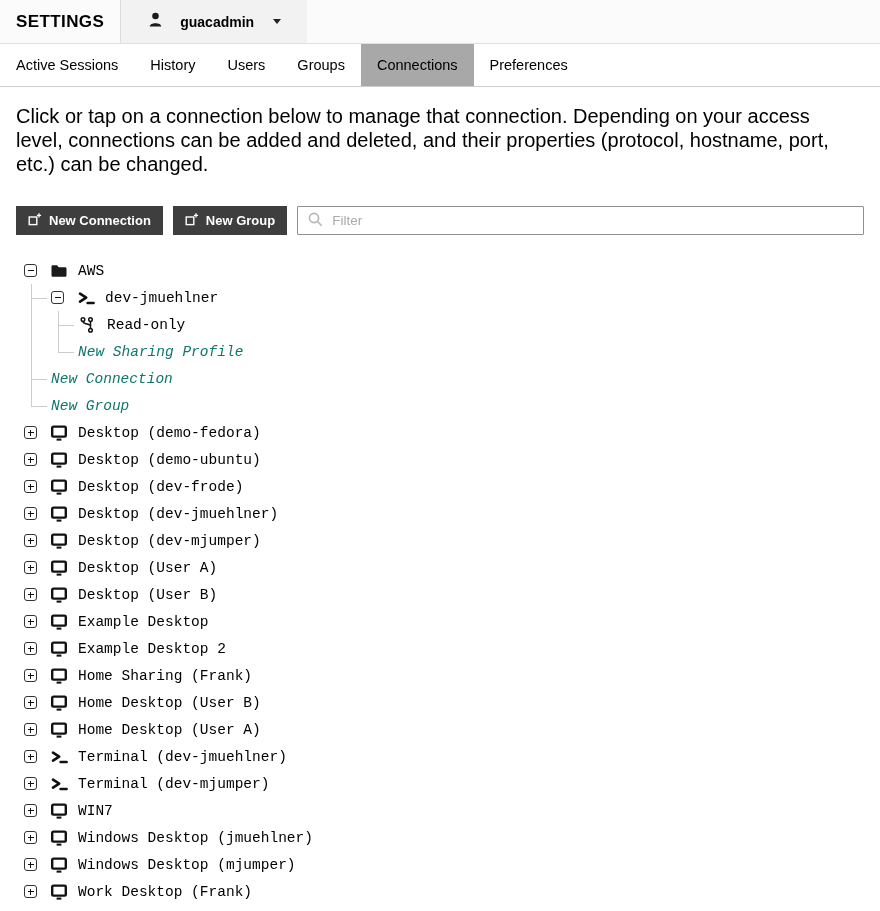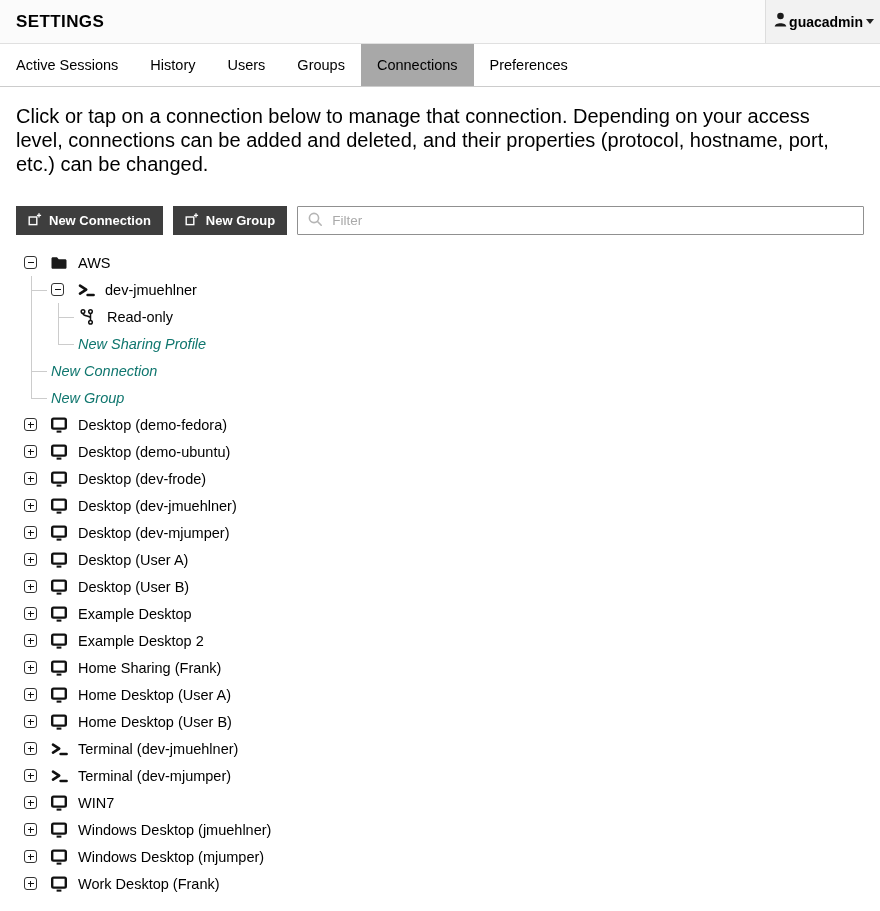--- a/index.html
+++ b/index.html
@@ -6,30 +6,30 @@
   html,body { margin:0; padding:0; }
   body {
     width:880px; height:911px;
     background:#fff; color:#000;
     font-family:"Liberation Sans", sans-serif;
     overflow:hidden;
   }
 
   
   .app-header {
-    display:flex; justify-content:space-between; align-items:stretch;
+    display:flex; align-items:stretch;
     height:44px; background:#fbfbfb; border-bottom:1px solid #e0e0e0;
   }
   .app-title {
     margin:0; padding:0 16px; align-self:center;
     font-size:17px; font-weight:bold; letter-spacing:.4px;
   }
   .user-menu {
-    display:flex; align-items:center; gap:0;
-    padding:0 6px; background:#f2f2f2; border-left:1px solid #ddd;
+    display:flex; align-items:center; gap:16px;
+    padding:0 26px; background:#f2f2f2; border-left:1px solid #ddd;
     cursor:pointer;
   }
   .user-name { font-weight:bold; font-size:14px; }
   .caret {
     width:0; height:0; margin-left:3px;
     border-left:4.5px solid transparent; border-right:4.5px solid transparent;
     border-top:5px solid #222;
   }
 
   
@@ -56,21 +56,21 @@
     flex:1; height:29px; border:1px solid #909090; border-radius:1px;
     display:flex; align-items:center; gap:7px; padding:0 9px; background:#fff;
   }
   .filter-box input {
     flex:1; border:none; outline:none; background:transparent;
     font-family:"Liberation Sans", sans-serif; font-size:13.5px; color:#333;
   }
   .filter-box input::placeholder { color:#aaa; }
 
   
-  .tree-root { list-style:none; margin:14px 0 0; padding:0 0 0 8px; }
+  .tree-root { list-style:none; margin:22px 0 0; padding:0 0 0 8px;font-family:Liberation Mono, monospace; }
   .tree-root li { list-style:none; }
   .row { display:flex; align-items:center; height:27px; cursor:pointer; }
   .expander {
     width:13px; height:13px; flex:none; position:relative;
     border:1px solid #333; border-radius:3px; margin-right:12px; background:#fff;
   }
   .expander::before {
     content:''; position:absolute; left:2.5px; right:2.5px; top:50%;
     margin-top:-0.75px; height:1.5px; background:#111;
   }
@@ -331,33 +331,33 @@
       </li>
       <li>
         <div class="row">
           <span class="expander plus"></span>
           <span class="t-icon">
             <svg width="18" height="18" viewBox="0 0 18 18">
               <rect x="2.2" y="2.6" width="13.6" height="10" rx="1.3" fill="none" stroke="#111" stroke-width="2.4"></rect>
               <path d="M6.6 15.6h4.8" stroke="#111" stroke-width="2.1"></path>
             </svg>
           </span>
+          <span class="t-label">Home Desktop (User B)</span>
+        </div>
+      </li>
+      <li>
+        <div class="row">
+          <span class="expander plus"></span>
+          <span class="t-icon">
+            <svg width="18" height="18" viewBox="0 0 18 18">
+              <rect x="2.2" y="2.6" width="13.6" height="10" rx="1.3" fill="none" stroke="#111" stroke-width="2.4"></rect>
+              <path d="M6.6 15.6h4.8" stroke="#111" stroke-width="2.1"></path>
+            </svg>
+          </span>
           <span class="t-label">Home Desktop (User A)</span>
-        </div>
-      </li>
-      <li>
-        <div class="row">
-          <span class="expander plus"></span>
-          <span class="t-icon">
-            <svg width="18" height="18" viewBox="0 0 18 18">
-              <rect x="2.2" y="2.6" width="13.6" height="10" rx="1.3" fill="none" stroke="#111" stroke-width="2.4"></rect>
-              <path d="M6.6 15.6h4.8" stroke="#111" stroke-width="2.1"></path>
-            </svg>
-          </span>
-          <span class="t-label">Home Desktop (User B)</span>
         </div>
       </li>
       <li>
         <div class="row">
           <span class="expander plus"></span>
           <span class="t-icon">
             <svg width="18" height="18" viewBox="0 0 18 18">
               <path d="M3 4.6l6.2 4-6.2 4" fill="none" stroke="#111" stroke-width="2.6" stroke-linecap="round" stroke-linejoin="round"></path>
               <path d="M10.6 14h6" stroke="#111" stroke-width="2.6" stroke-linecap="round"></path>
             </svg>

